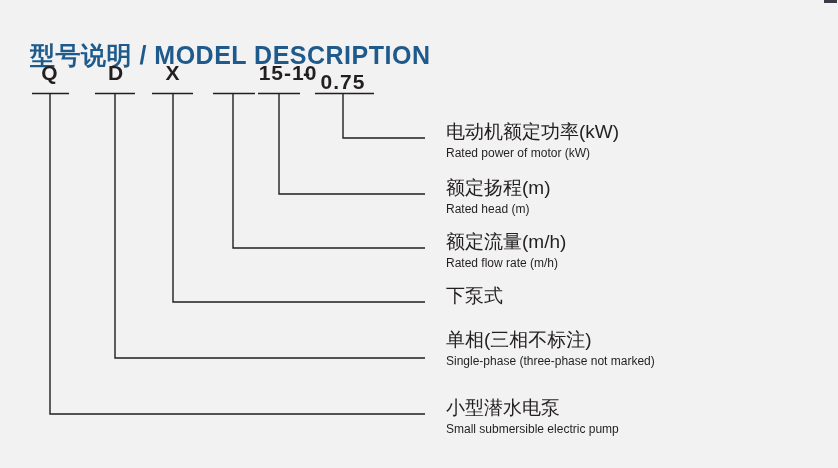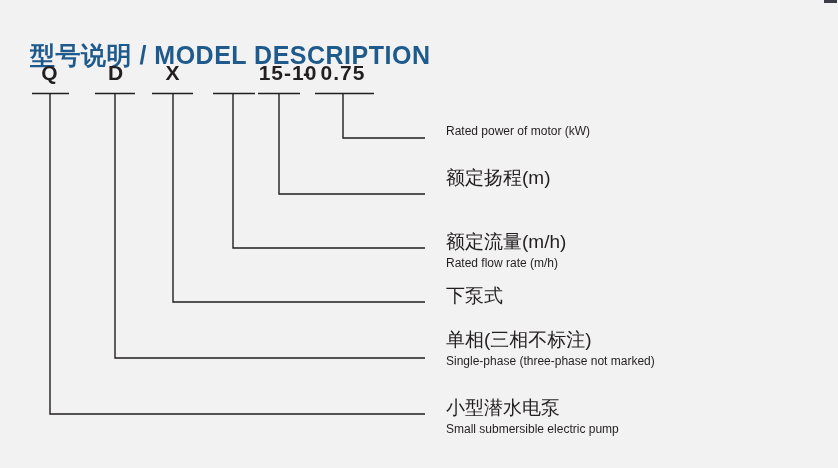--- a/index.html
+++ b/index.html
@@ -81,44 +81,46 @@
   <h1 class="page-title" style="color: rgb(30, 90, 140);">型号说明 / MODEL DESCRIPTION</h1>
 
   <div class="edge-mark"></div>
 
   <div class="code-layer">
       <span class="code-part" style="left: 50px;">Q</span>
       <span class="code-part" style="left: 116px;">D</span>
       <span class="code-part" style="left: 173px;">X</span>
       <span class="code-part" style="left: 253px; margin-left: 35px;">15-10</span>
       <span class="code-part" style="left: 307px;">-</span>
-      <span class="code-part" style="left: 343px;">0.75</span>
+      <span class="code-part" style="left: 343px; margin-top: 9px;">0.75</span>
     </div>
 
   <svg class="lines-svg" width="838" height="468" viewBox="0 0 838 468">
       <line x1="32" y1="93.5" x2="69" y2="93.5" stroke="#231f20" stroke-width="1.6"></line>
       <polyline points="50,94 50,414 425,414" fill="none" stroke="#231f20" stroke-width="1.4"></polyline>
       <line x1="95" y1="93.5" x2="135" y2="93.5" stroke="#231f20" stroke-width="1.6"></line>
       <polyline points="115,94 115,358 425,358" fill="none" stroke="#231f20" stroke-width="1.4"></polyline>
       <line x1="152" y1="93.5" x2="193" y2="93.5" stroke="#231f20" stroke-width="1.6"></line>
       <polyline points="173,94 173,302 425,302" fill="none" stroke="#231f20" stroke-width="1.4"></polyline>
       <line x1="213" y1="93.5" x2="255" y2="93.5" stroke="#231f20" stroke-width="1.6"></line>
       <polyline points="233,94 233,248 425,248" fill="none" stroke="#231f20" stroke-width="1.4"></polyline>
       <line x1="258" y1="93.5" x2="300" y2="93.5" stroke="#231f20" stroke-width="1.6"></line>
       <polyline points="279,94 279,194 425,194" fill="none" stroke="#231f20" stroke-width="1.4"></polyline>
       <line x1="315" y1="93.5" x2="374" y2="93.5" stroke="#231f20" stroke-width="1.6"></line>
       <polyline points="343,94 343,138 425,138" fill="none" stroke="#231f20" stroke-width="1.4"></polyline>
     </svg>
 
   <div id="legend-layer">
       <div class="legend-item" style="top: 121px;">
+        <span class="legend-cn">电动机额定功率(kW)</span>
         <span class="legend-en">Rated power of motor (kW)</span>
       </div>
-      <div class="legend-item" style="top: 167px;">
+      <div class="legend-item" style="top: 177px;">
         <span class="legend-cn">额定扬程(m)</span>
+        <span class="legend-en">Rated head (m)</span>
       </div>
       <div class="legend-item" style="top: 231px;">
         <span class="legend-cn">额定流量(m/h)</span>
         <span class="legend-en">Rated flow rate (m/h)</span>
       </div>
       <div class="legend-item" style="top: 285px;">
         <span class="legend-cn">下泵式</span>
       </div>
       <div class="legend-item" style="top: 329px;">
         <span class="legend-cn">单相(三相不标注)</span>

